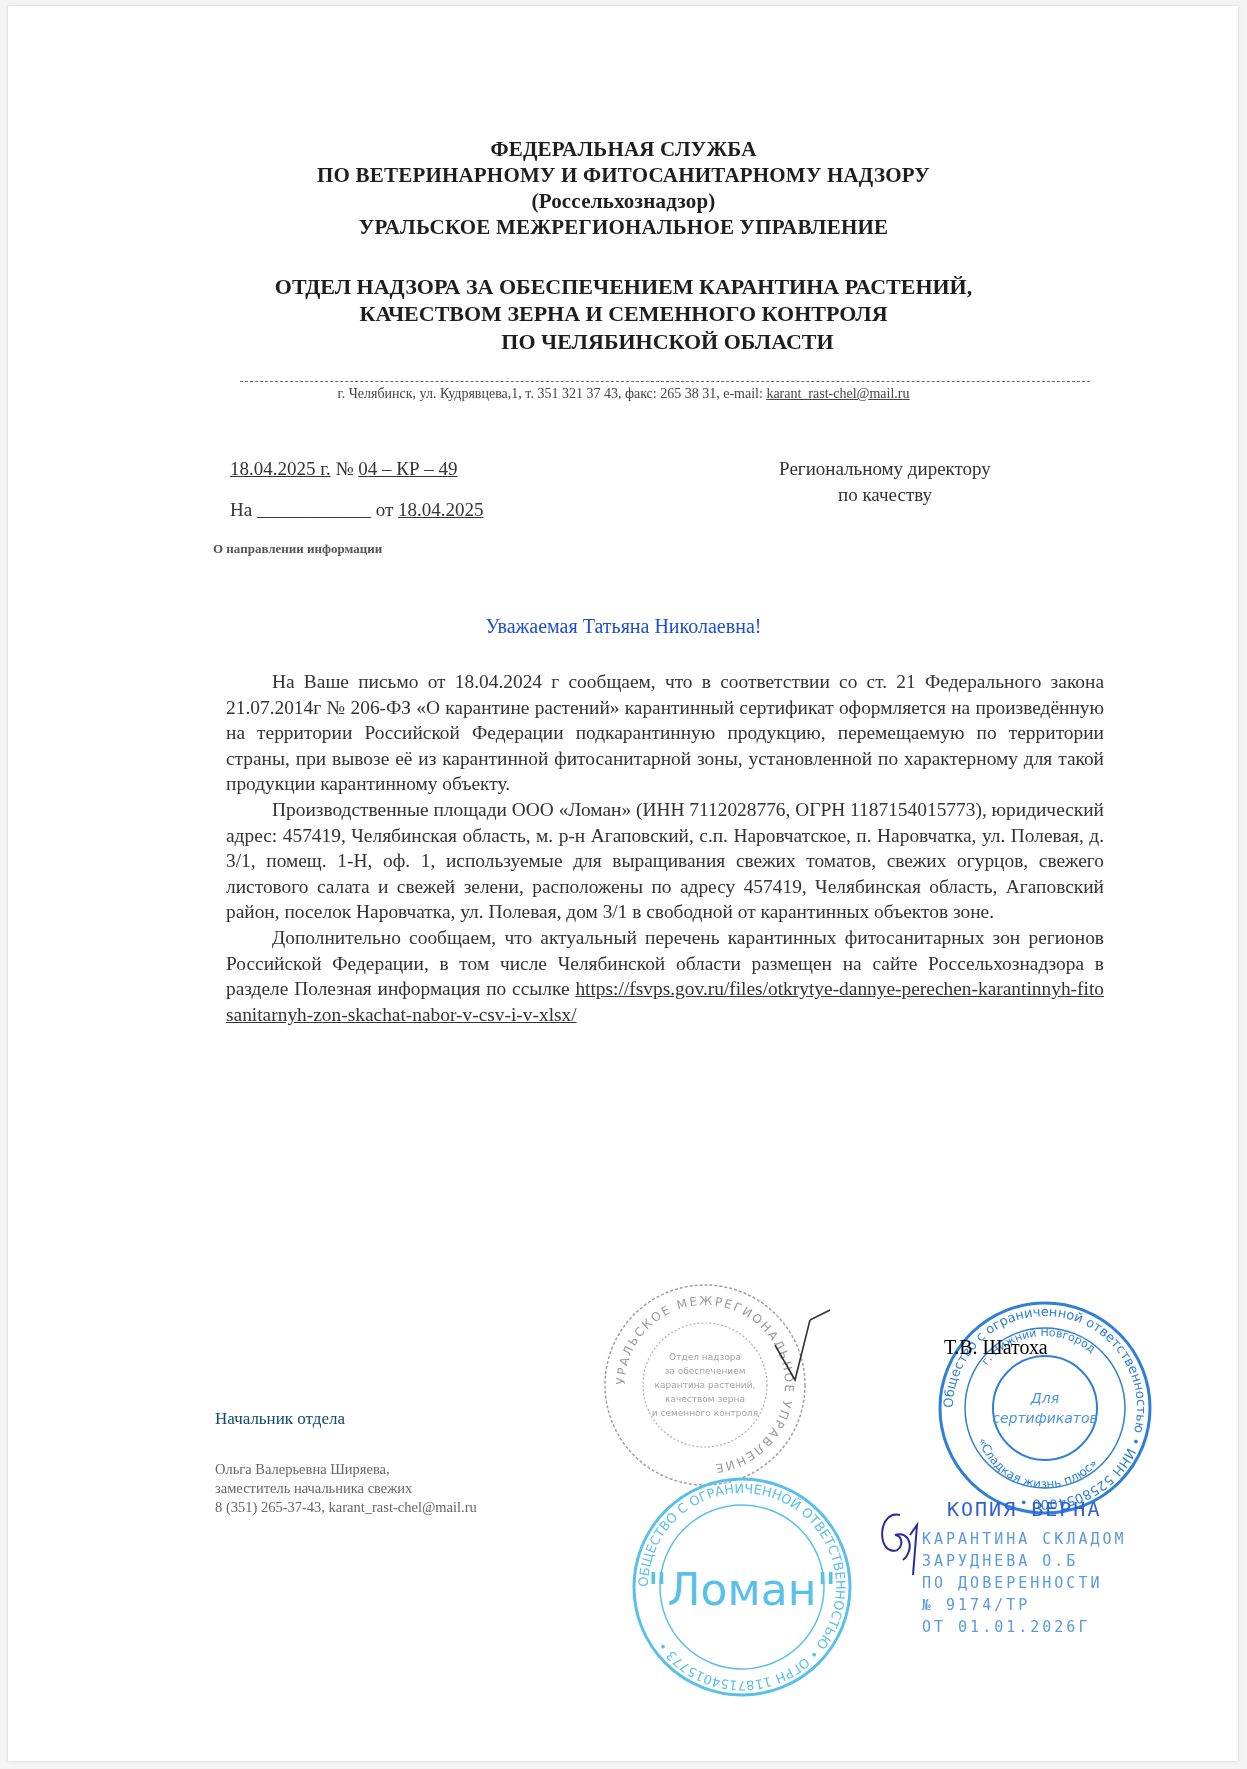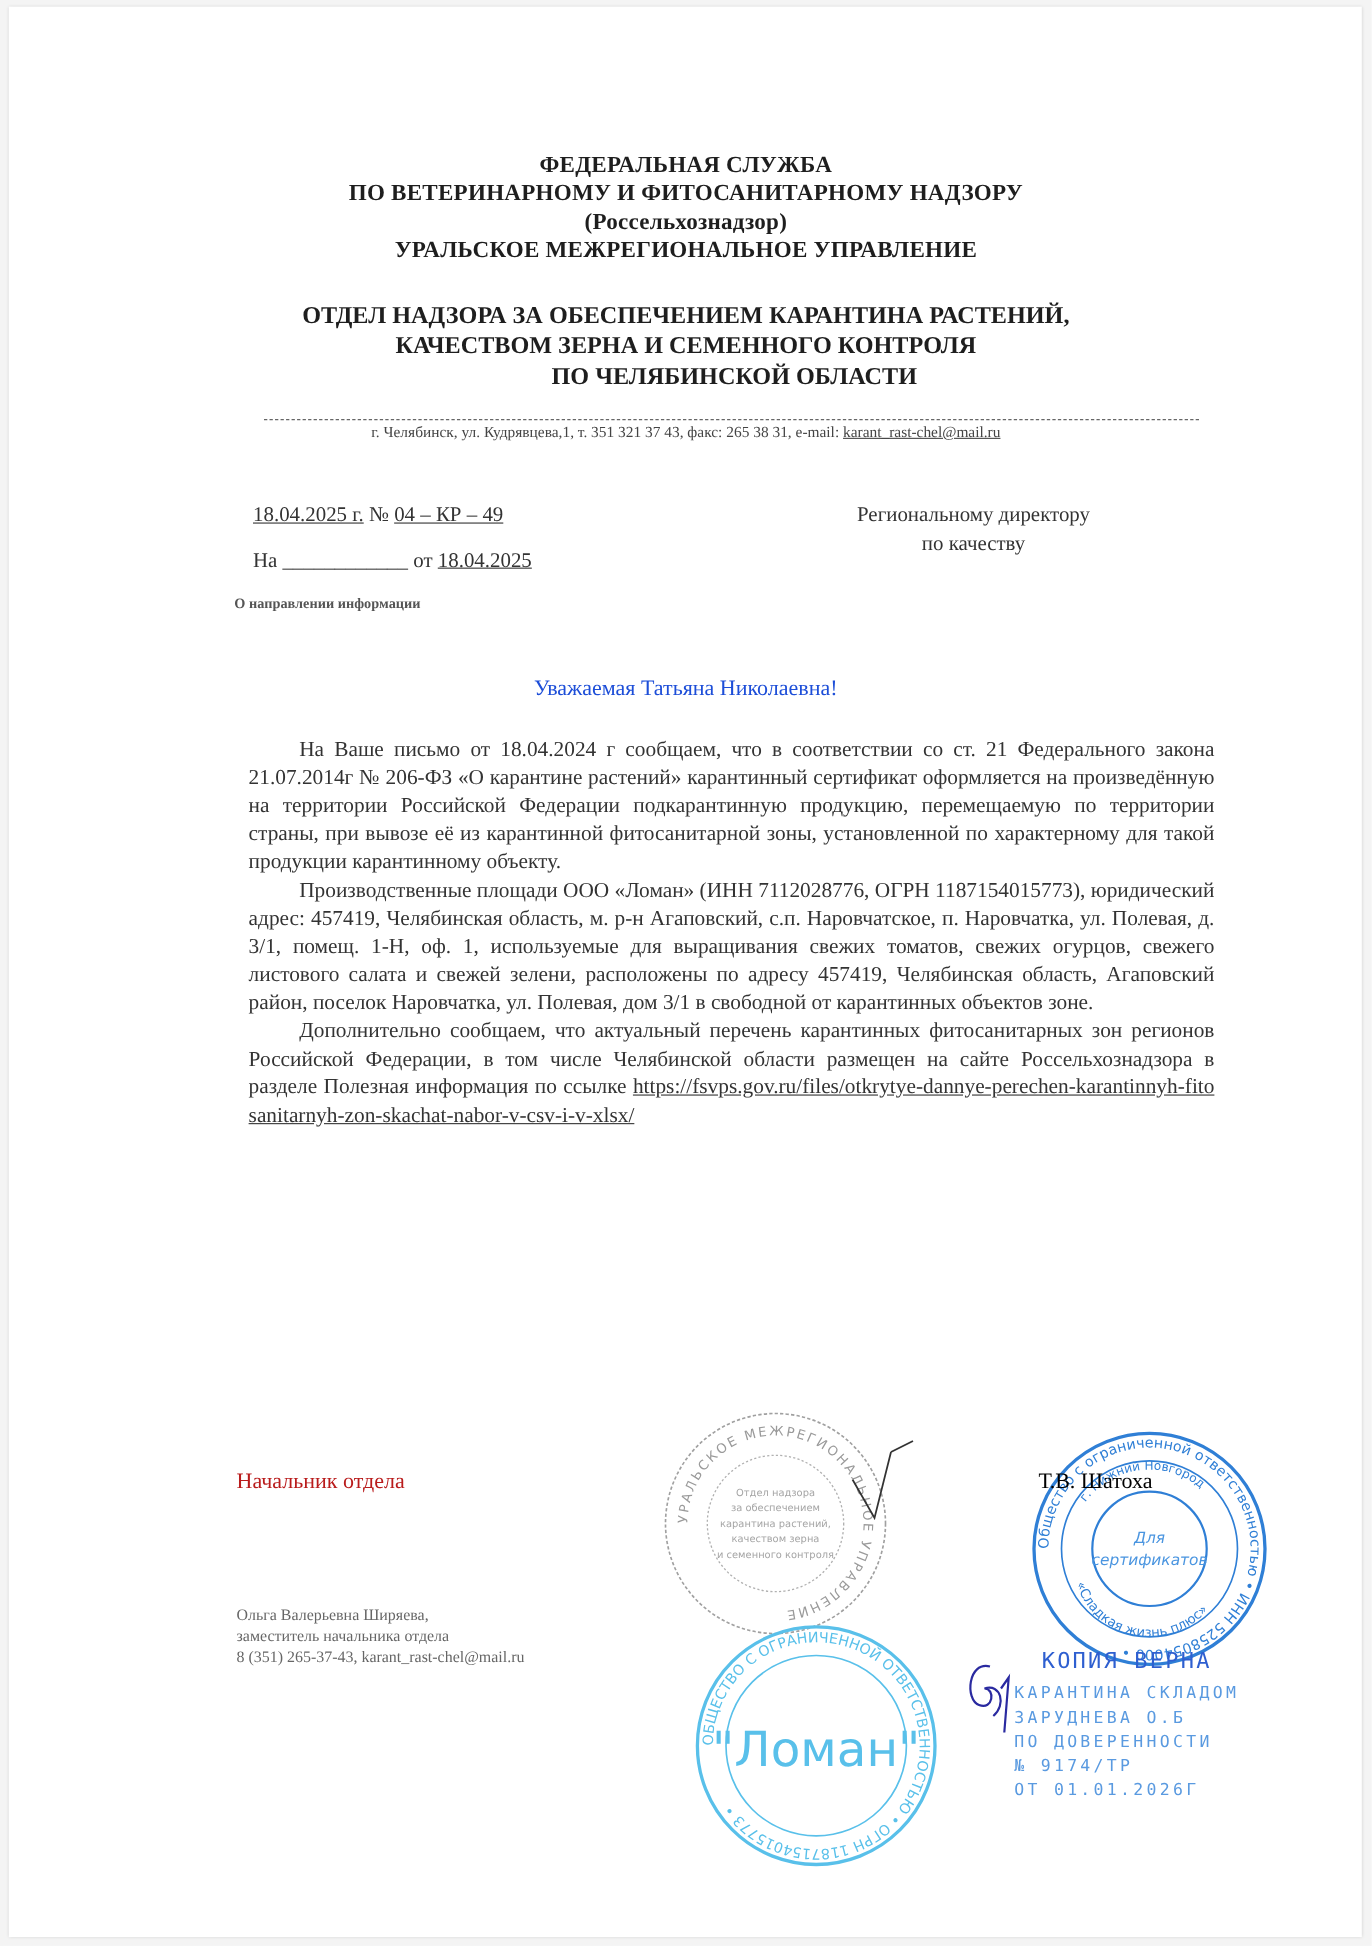--- a/index.html
+++ b/index.html
@@ -17,21 +17,21 @@
   .hdr2 { left: 0; width: 1247px; text-align: center; font-weight: bold; font-size: 22px; color: #1e1e1e; }
   .rule { left: 240px; width: 850px; top: 381px; border-top: 1.5px dashed #666; }
   .addr { left: 0; width: 1247px; text-align: center; top: 386px; font-size: 14px; color: #444; }
   .u { text-decoration: underline; }
   .reg { font-size: 19px; color: #333; }
   .subject { left: 213px; top: 541px; font-size: 13px; font-weight: bold; color: #555; }
   .greet { left: 0; width: 1247px; text-align: center; top: 615px; font-size: 20px; color: #1d4ed8; }
   .body { left: 226px; width: 878px; top: 669px; font-size: 19.4px; line-height: 25.6px; text-align: justify; color: #333; }
   .body p { margin: 0; text-indent: 46px; }
   .body a { color: #333; }
-  .sig-title { left: 215px; top: 1336px; font-size: 20px; color: #b91c1c; }
+  .sig-title { left: 215px; top: 1409px; font-size: 17px; color: #0c4a6e; }
   .sig-name { left: 944px; top: 1336px; font-size: 20px; color: #000000; }
   .exec { left: 215px; top: 1460px; font-size: 14.5px; line-height: 19px; color: #666; }
   .stamp { position: absolute; }
   .copy { left: 947px; top: 1497px; font-family: "DejaVu Sans Mono", monospace; color: #2e5fd0; font-weight: normal; font-size: 20px; letter-spacing: 2px; }
   .copy-lines { left: 922px; top: 1528px; font-family: "DejaVu Sans Mono", monospace; color: #5a9ae0; font-size: 15px; line-height: 22px; letter-spacing: 3px; }
 </style>
 </head>
 <body>
 
 <div class="page"></div>
@@ -118,21 +118,21 @@
     <textPath href="#blueArc3" startOffset="10%">«Сладкая жизнь плюс»</textPath>
   </text>
   <text x="110" y="105" text-anchor="middle" font-family="DejaVu Sans, sans-serif" font-style="italic" font-size="14" fill="#4a95e0">Для</text>
   <text x="110" y="125" text-anchor="middle" font-family="DejaVu Sans, sans-serif" font-style="italic" font-size="14" fill="#4a95e0">сертификатов</text>
 </svg>
 
 <div class="abs sig-name">Т.В. Шатоха</div>
 
 <div class="abs exec">
   <div>Ольга Валерьевна Ширяева,</div>
-  <div>заместитель начальника отдела</div>
+  <div>заместитель начальника свежих</div>
   <div>8 (351) 265-37-43, karant_rast-chel@mail.ru</div>
 </div>
 
 <svg class="stamp" style="left:630px; top:1475px;" width="225" height="225" viewBox="0 0 225 225">
   <defs>
     <path id="lomanArc" d="M 112,112 m -94,0 a 94,94 0 1,1 188,0 a 94,94 0 1,1 -188,0"></path>
   </defs>
   <circle cx="112" cy="112" r="108" fill="none" stroke="#59c0ea" stroke-width="3"></circle>
   <circle cx="112" cy="112" r="82" fill="none" stroke="#59c0ea" stroke-width="1.5"></circle>
   <text font-family="DejaVu Sans, sans-serif" font-size="13" fill="#59c0ea">

